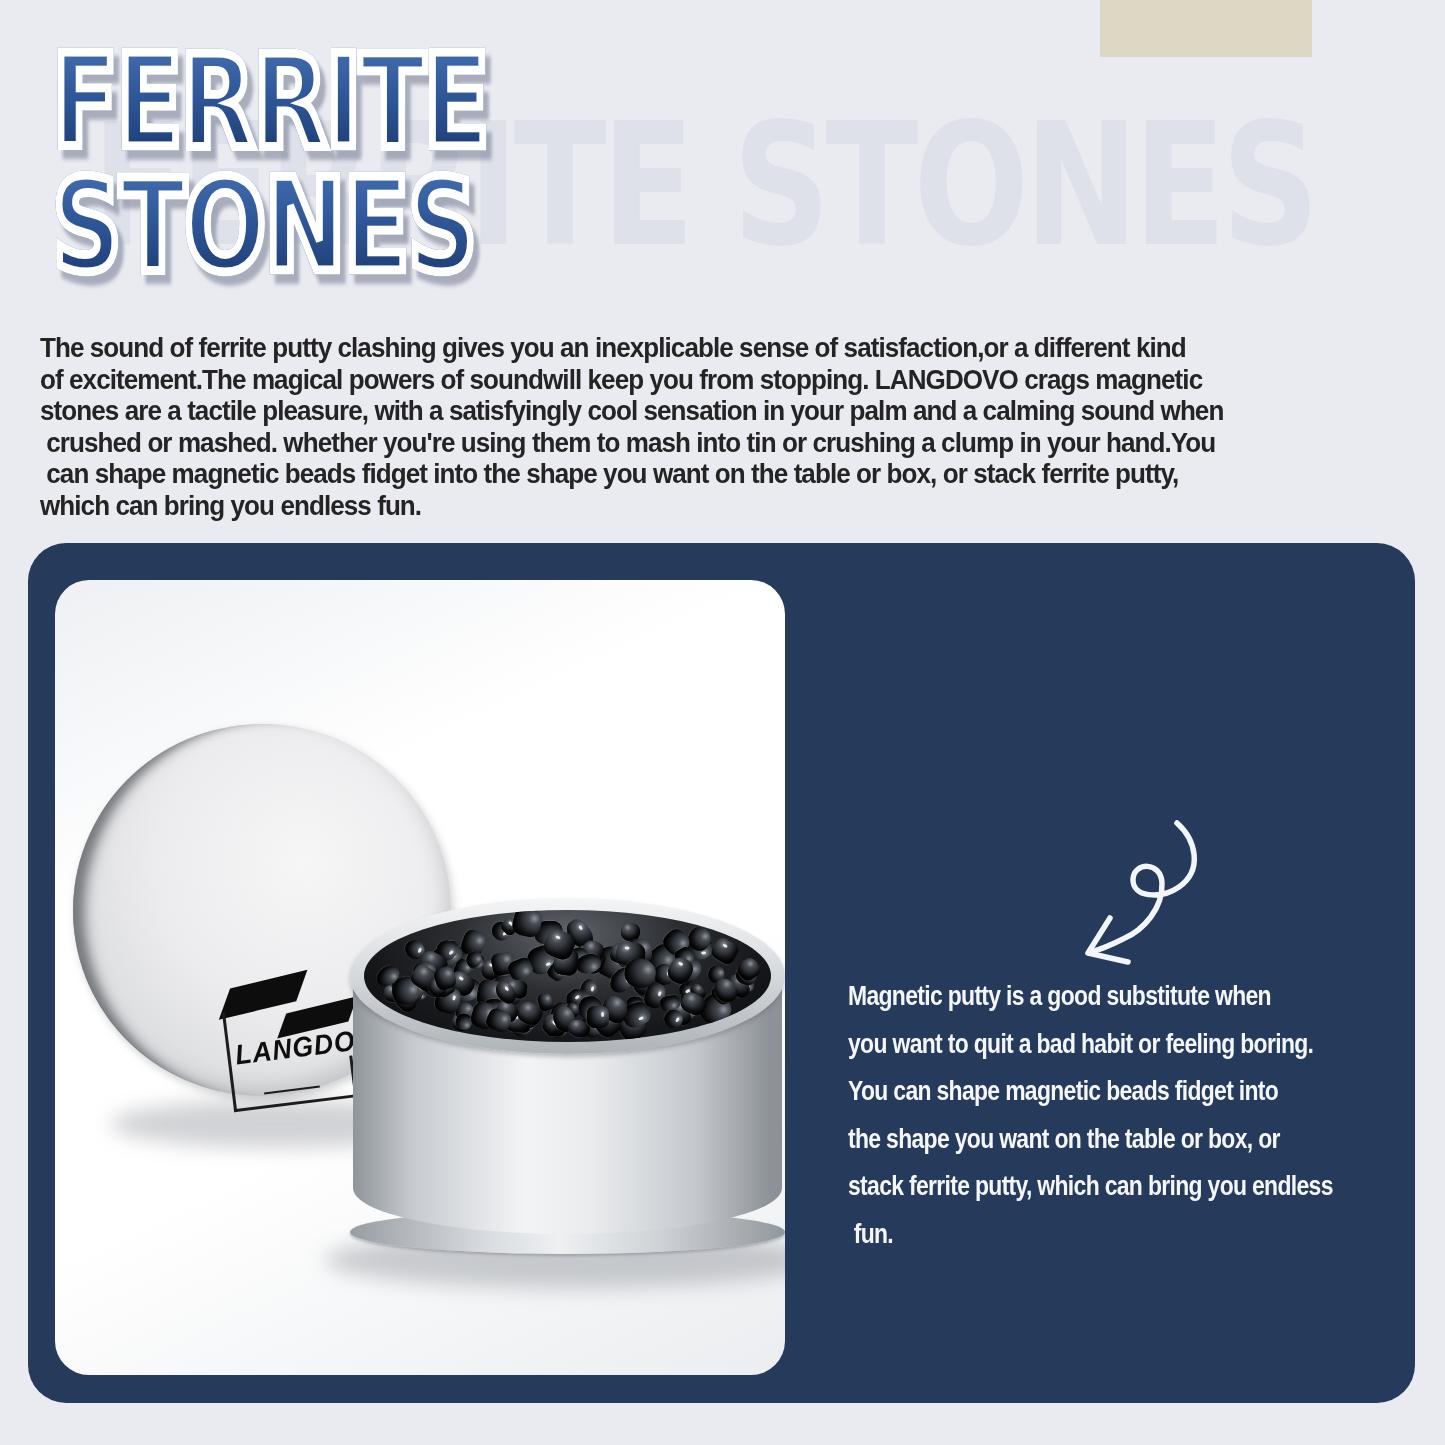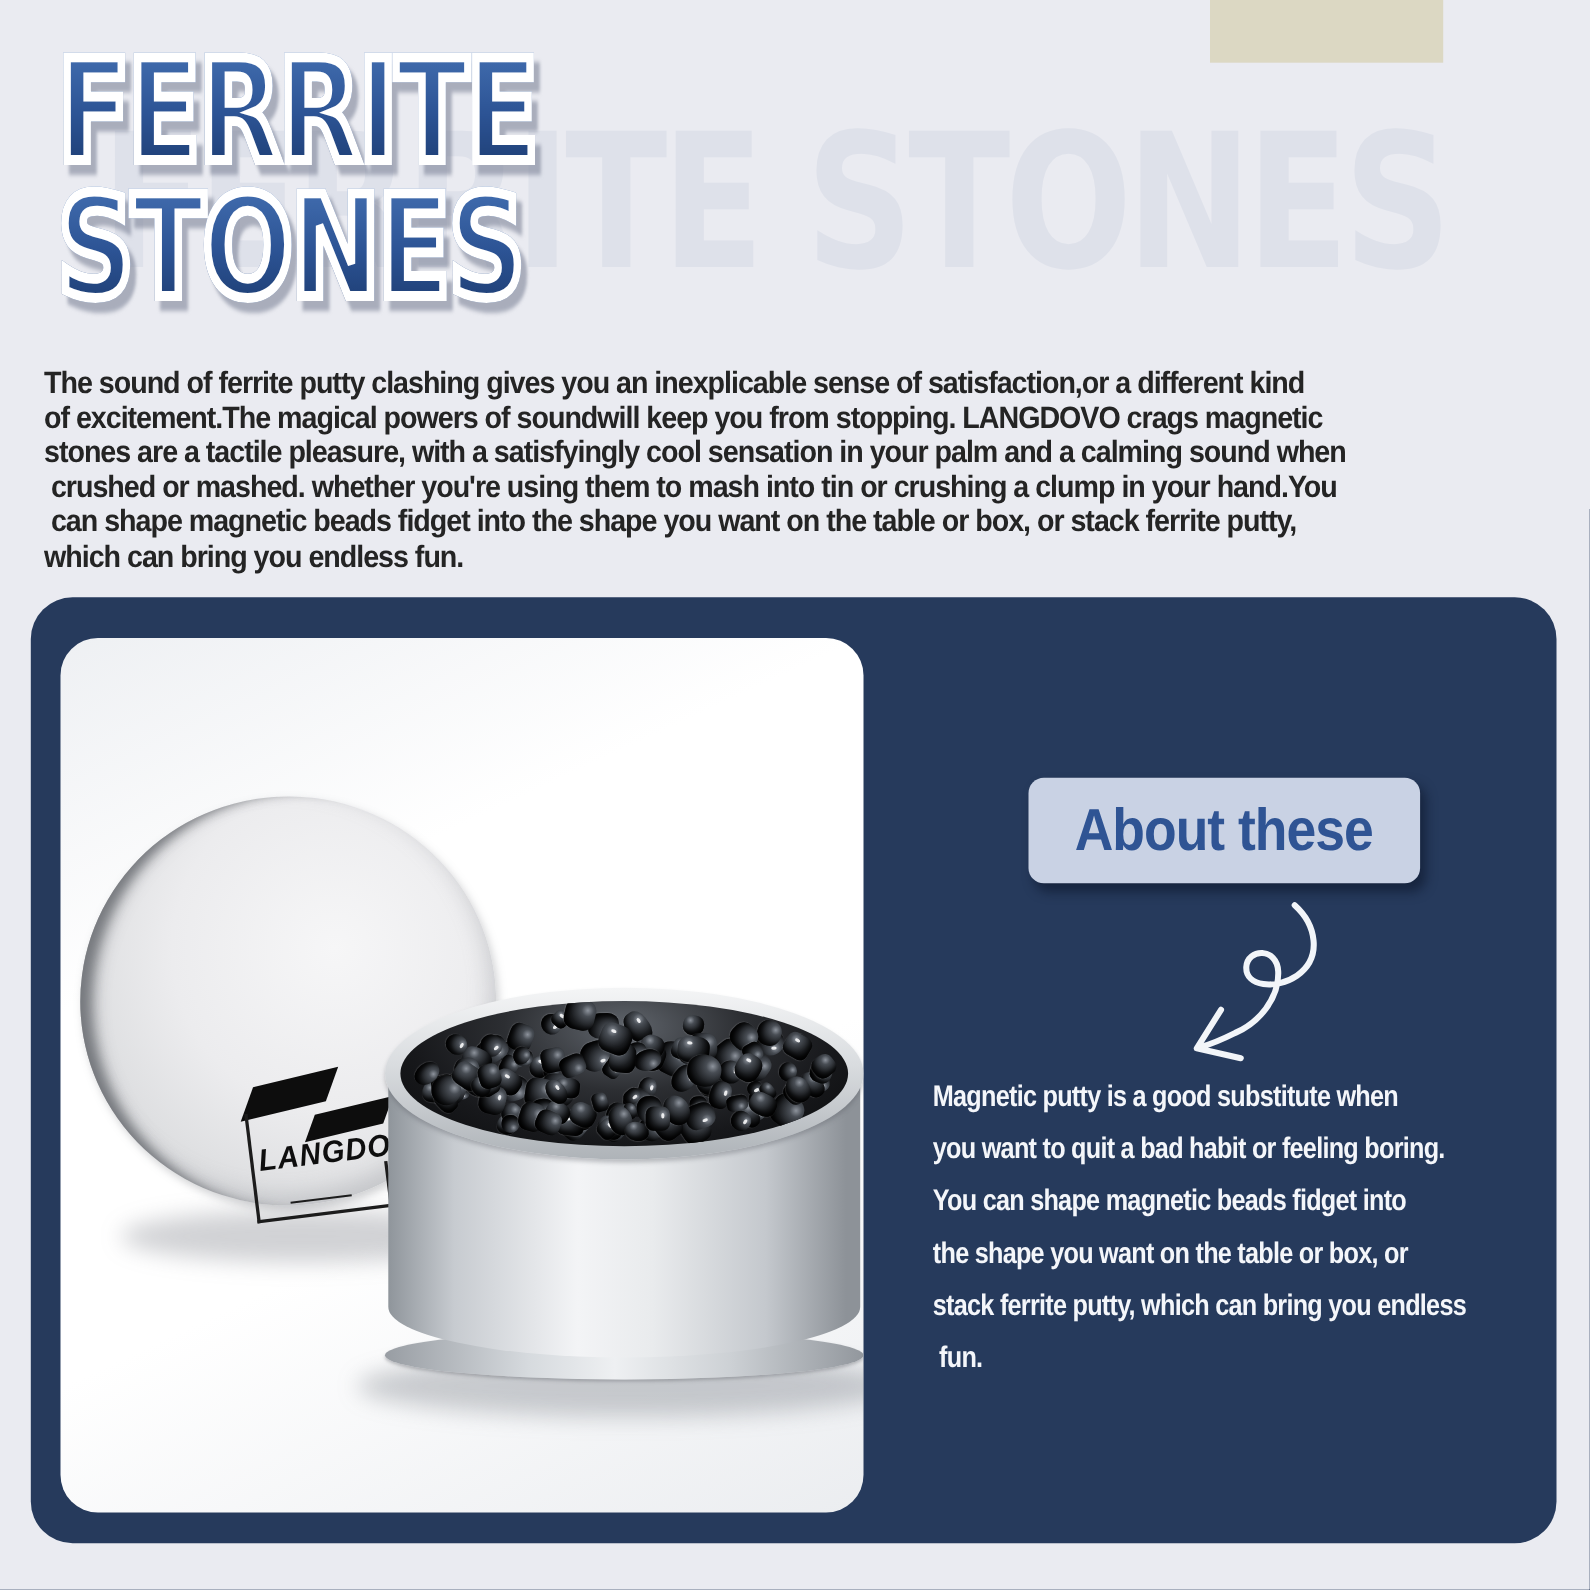--- a/index.html
+++ b/index.html
@@ -374,23 +374,20 @@
               <div class="bead" style="left: 261.535px; top: 48.4821px; width: 28.9353px; height: 30.6383px; border-radius: 47.1631%; transform: rotate(100.726deg); background: radial-gradient(circle at 32% 28%, rgb(141, 147, 156) 0%, rgb(72, 77, 84) 20%, rgb(26, 28, 31) 55%, rgb(0, 0, 0) 88%); box-shadow: rgba(0, 0, 0, 0.8) -2px -3px 4px inset, rgba(255, 255, 255, 0.12) 0px 1px 1px;"></div>
               <div class="bead" style="left: 70.0014px; top: 58.1385px; width: 21.7866px; height: 20.4583px; border-radius: 33.8885%; transform: rotate(73.907deg); background: radial-gradient(circle at 32% 28%, rgb(141, 147, 156) 0%, rgb(72, 77, 84) 20%, rgb(26, 28, 31) 55%, rgb(0, 0, 0) 88%); box-shadow: rgba(0, 0, 0, 0.8) -2px -3px 4px inset, rgba(255, 255, 255, 0.12) 0px 1px 1px;"></div>
               <div class="bead" style="left: 180.861px; top: 20.9725px; width: 29.4098px; height: 27.0111px; border-radius: 33.6301%; transform: rotate(21.8319deg); background: radial-gradient(circle at 32% 28%, rgb(141, 147, 156) 0%, rgb(72, 77, 84) 20%, rgb(26, 28, 31) 55%, rgb(0, 0, 0) 88%); box-shadow: rgba(0, 0, 0, 0.8) -2px -3px 4px inset, rgba(255, 255, 255, 0.12) 0px 1px 1px;">
                 <div class="glint"></div>
               </div>
             </div>
         </div>
       </div>
     </div>
 
-    <div class="badge">
-      <span class="badge-label">About these</span>
-    </div>
 
     <svg class="arrow-svg" viewBox="0 0 200 200">
       <path d="M157,33 C176,50 183,80 159,97 C140,110 112,107 113,89 C114,72 141,71 142,93 C143,118 124,140 103,149 C93,154 82,159 71,162" fill="none" stroke="#f2f5f9" stroke-width="5.5" stroke-linecap="round" stroke-linejoin="round"></path>
       <path d="M68,163 L90,128 M68,163 L108,172" fill="none" stroke="#f2f5f9" stroke-width="5.5" stroke-linecap="round" stroke-linejoin="round"></path>
     </svg>
 
     <div class="about-text">Magnetic putty is a good substitute when
 you want to quit a bad habit or feeling boring.
 You can shape magnetic beads fidget into
 the shape you want on the table or box, or

